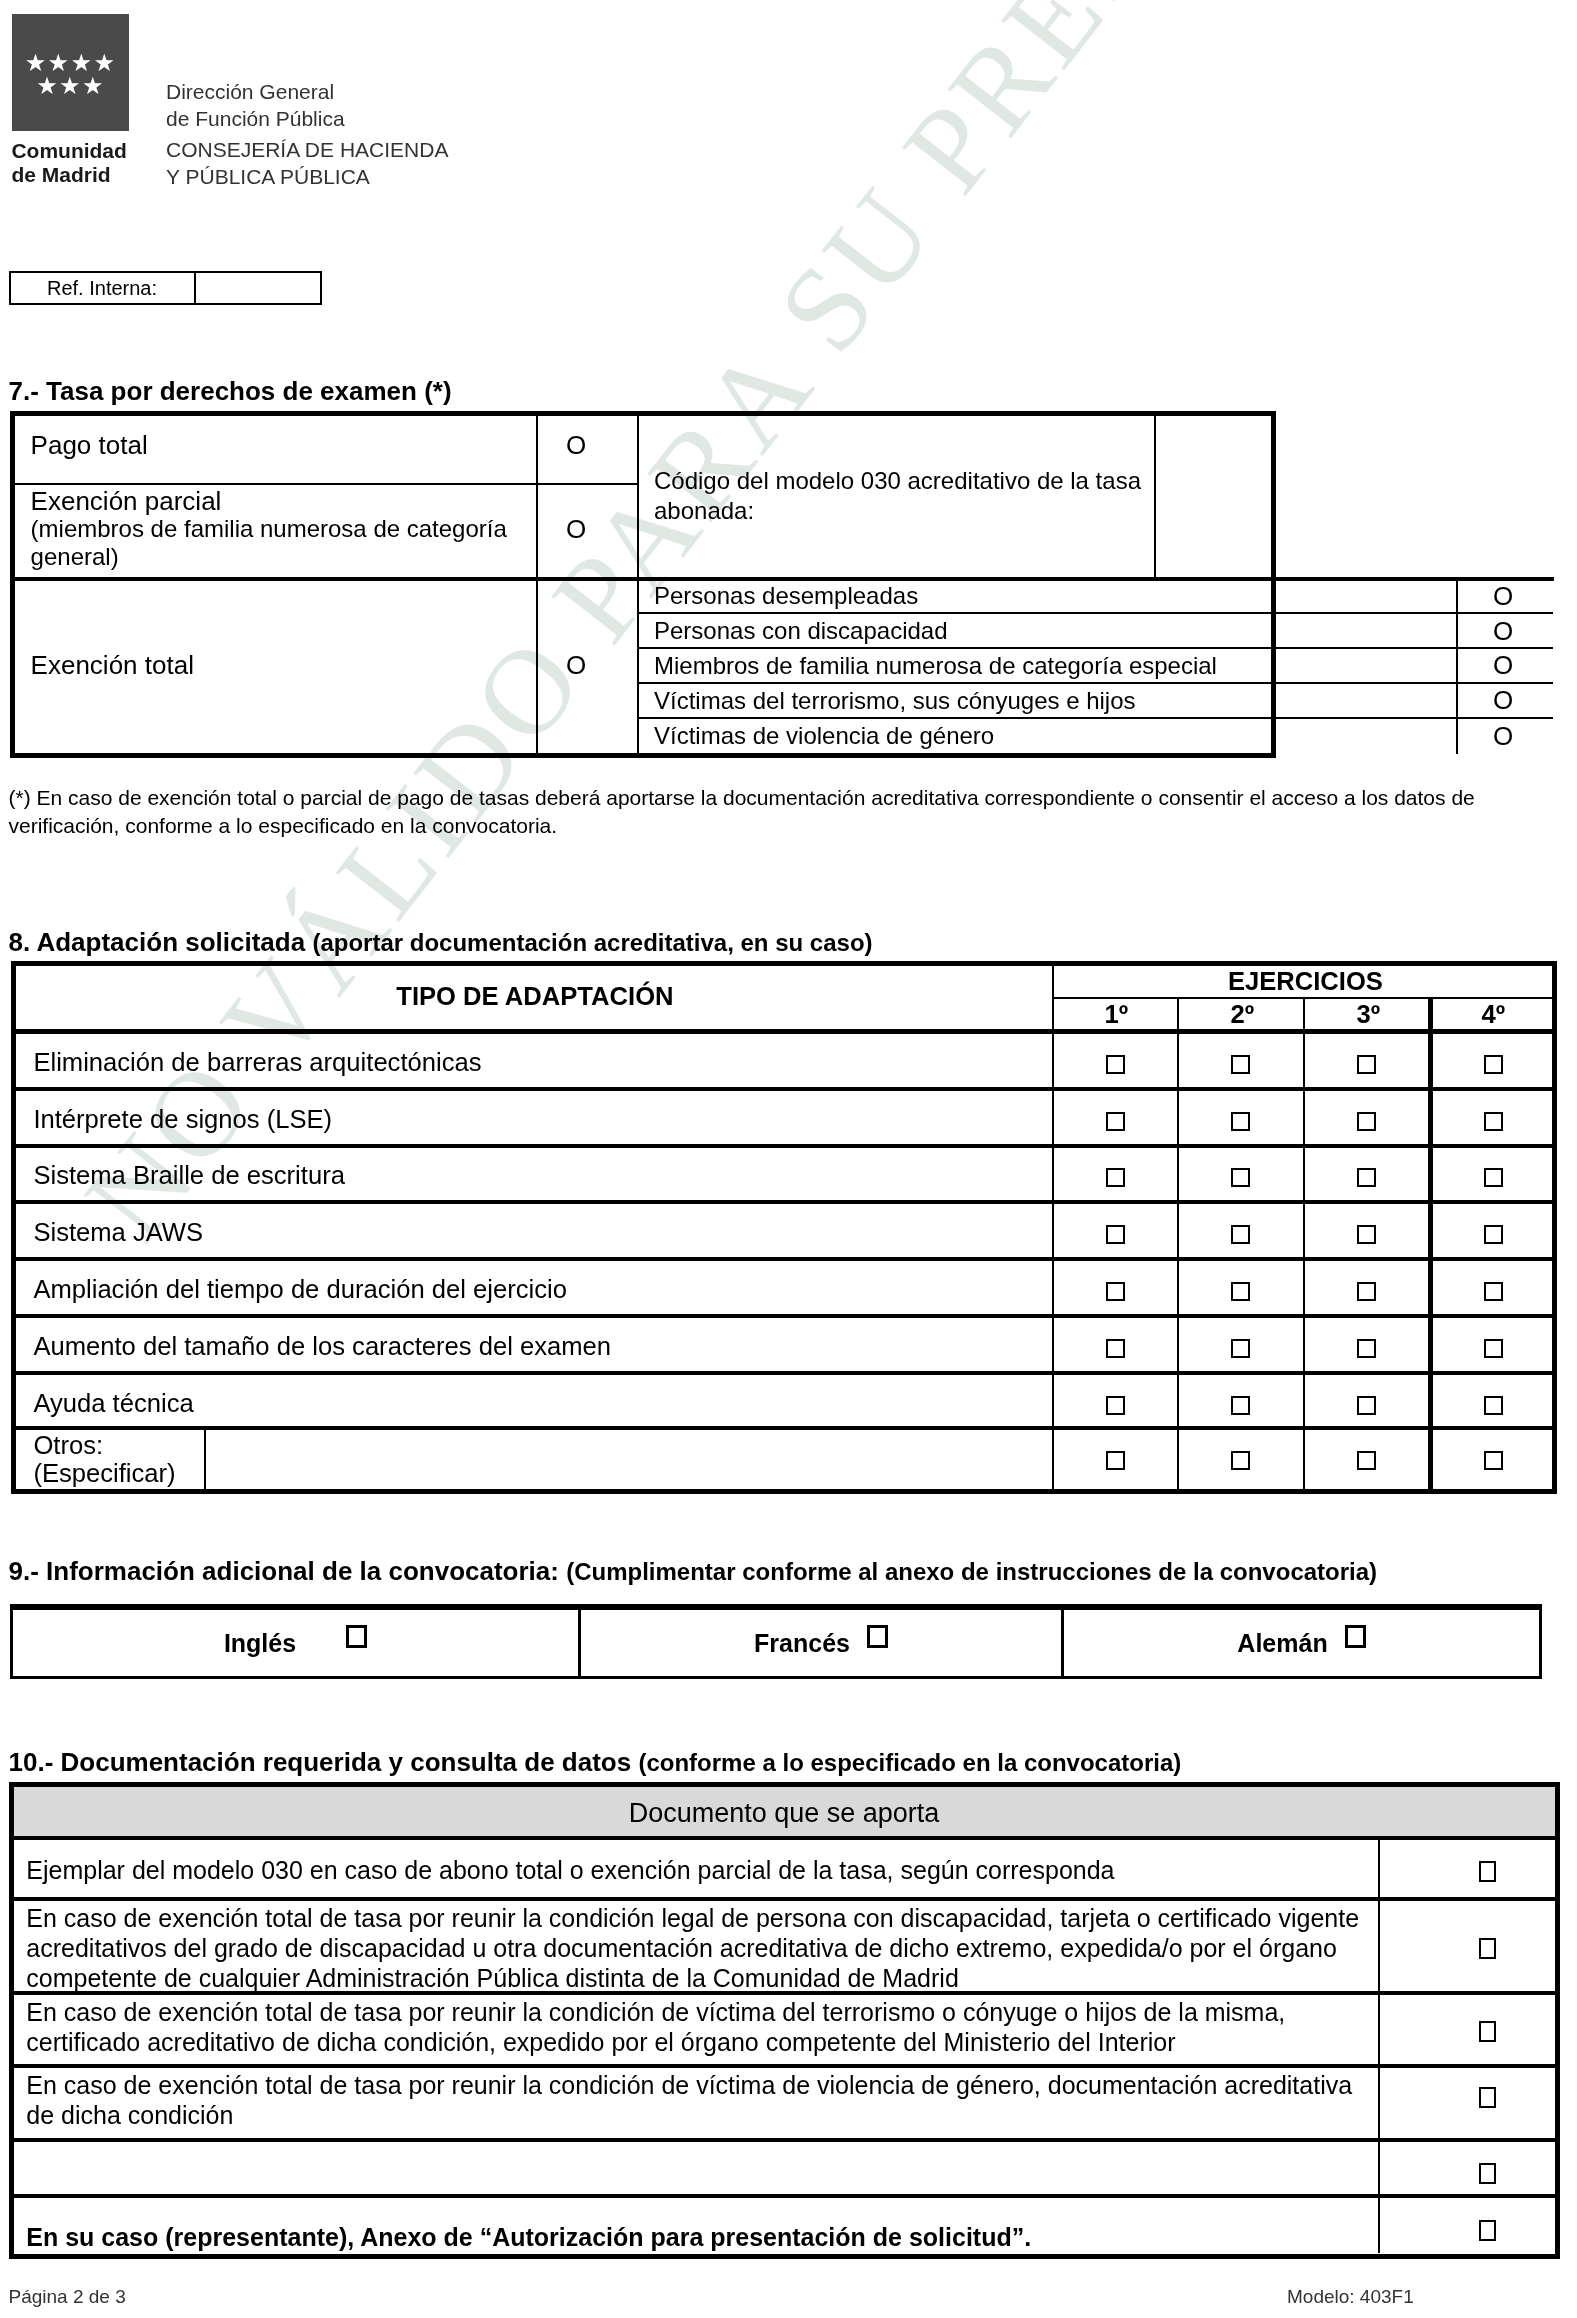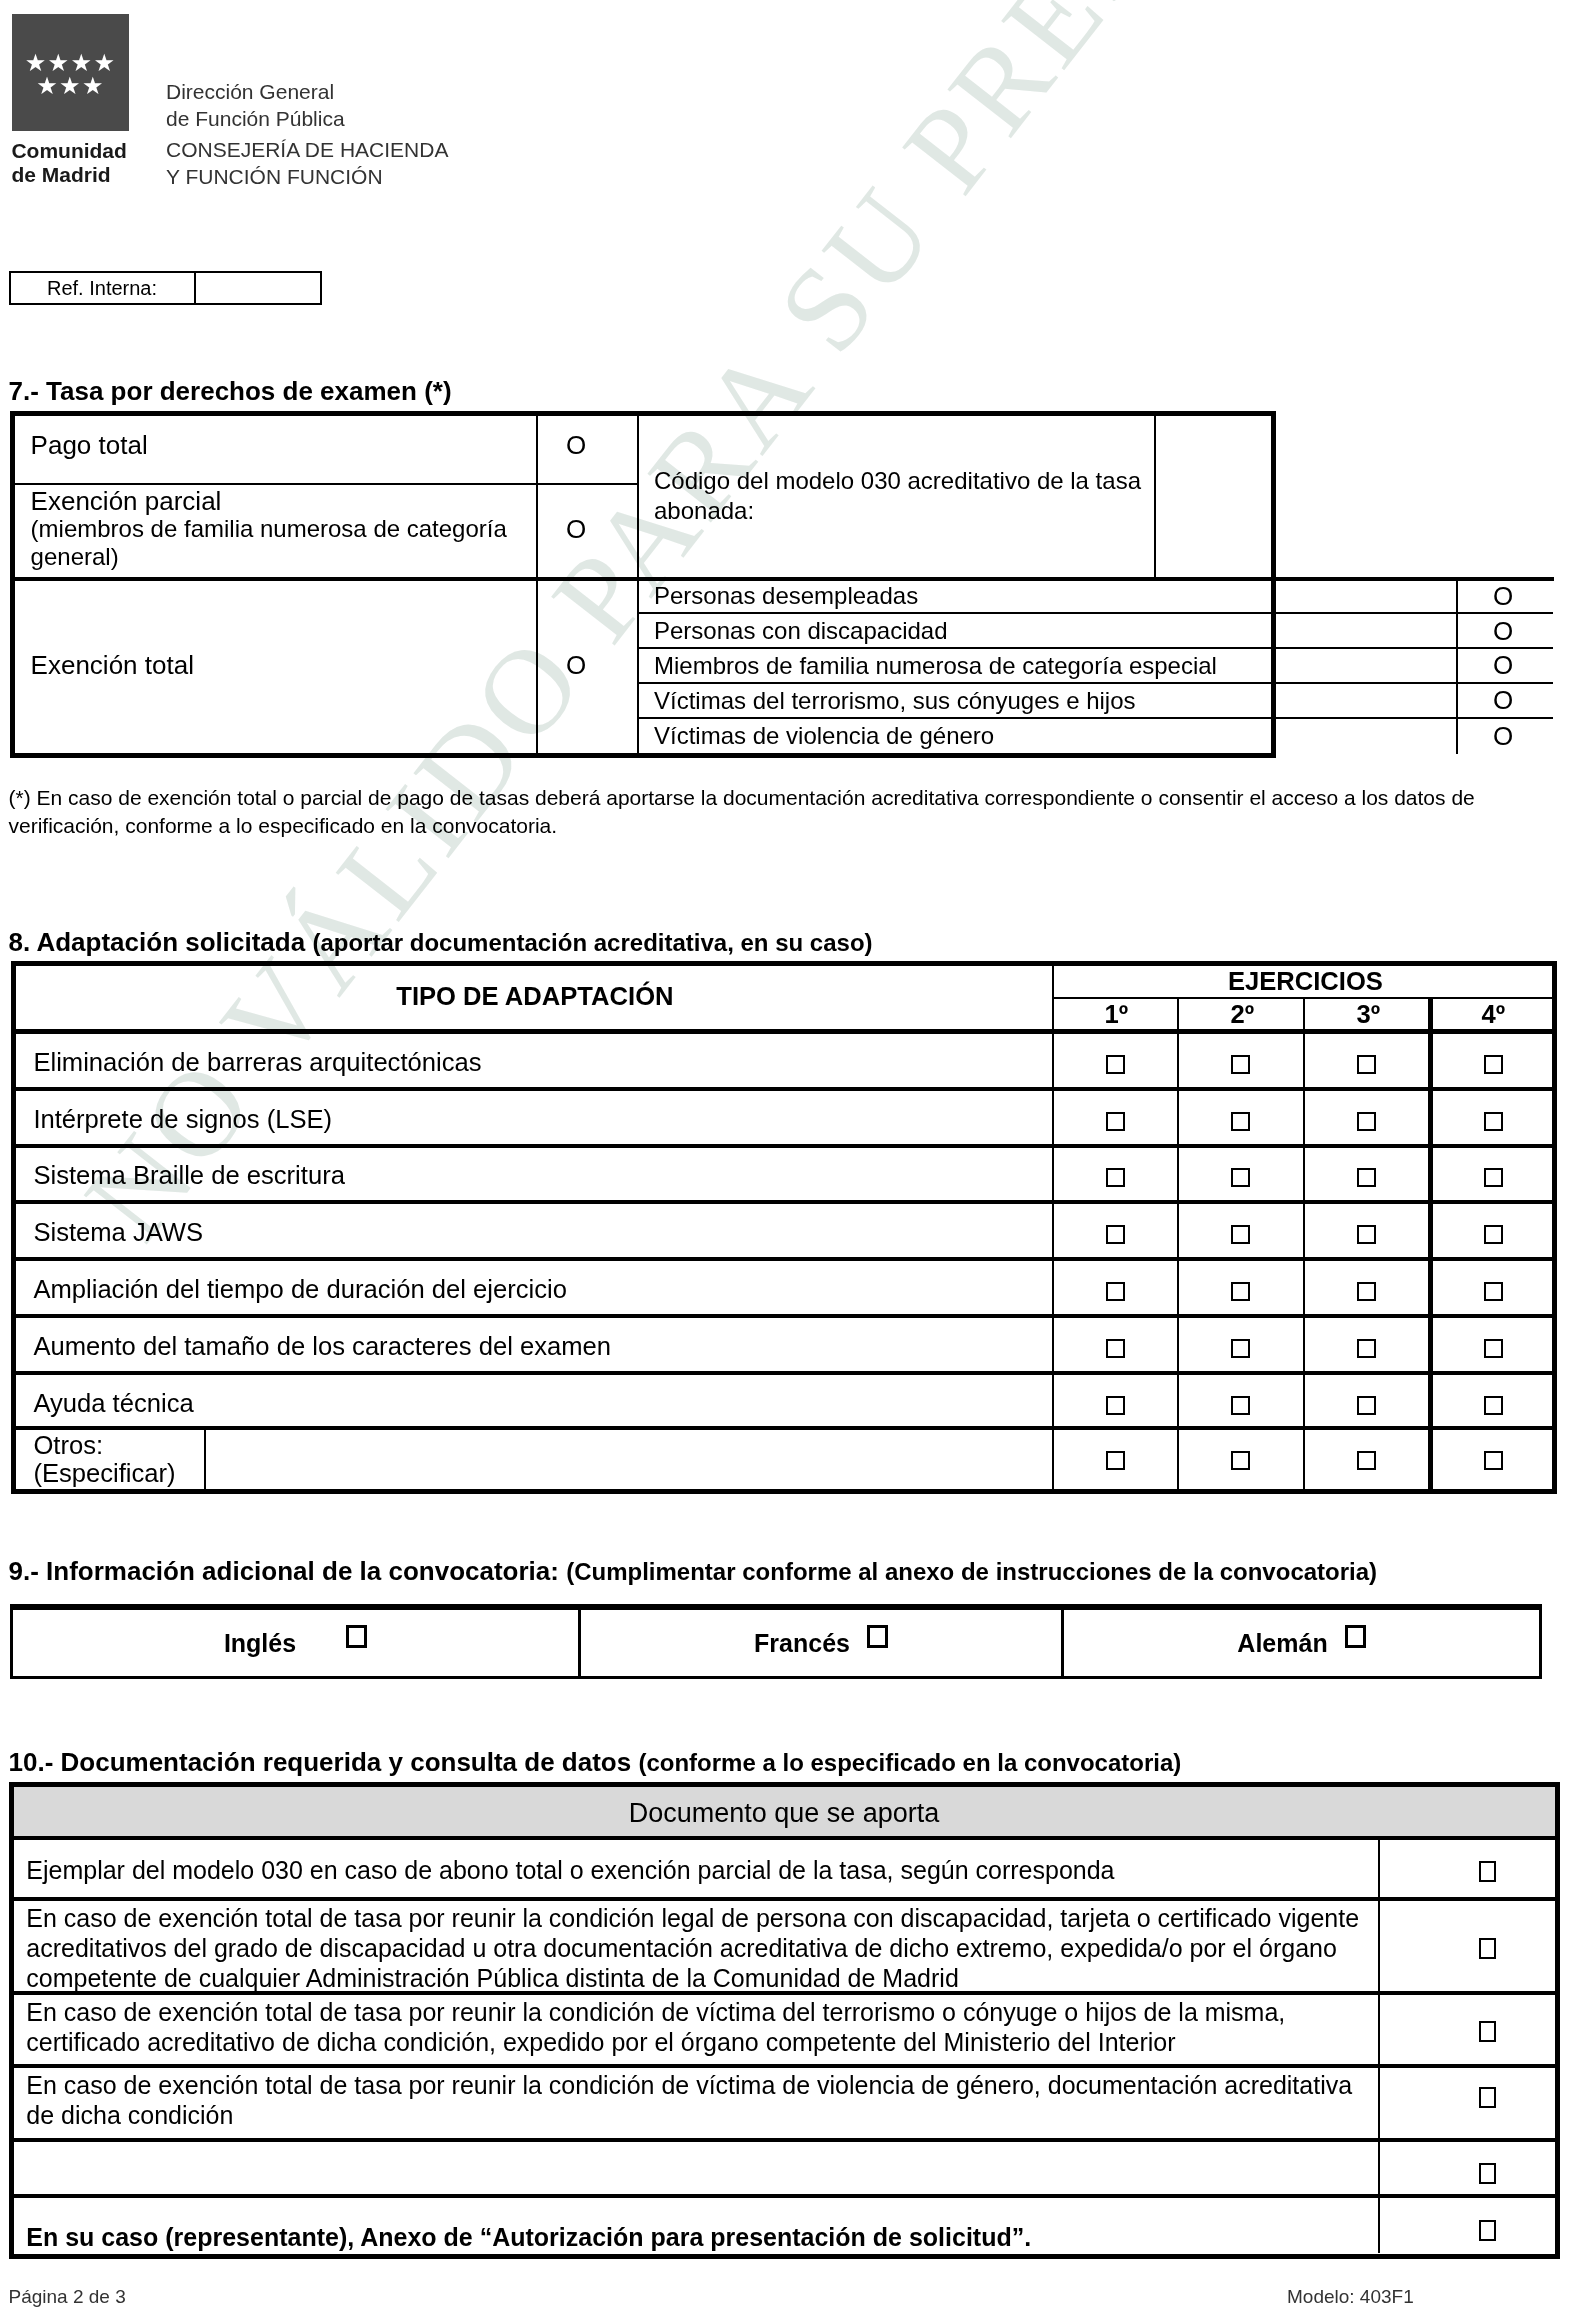--- a/index.html
+++ b/index.html
@@ -71,21 +71,21 @@
 </div>
 <div class="abs logo-text">
   <div>Comunidad</div>
   <div>de Madrid</div>
 </div>
 <div class="abs org-text">
   <div>Dirección General</div>
   <div>de Función Pública</div>
   <div class="gap"></div>
   <div>CONSEJERÍA DE HACIENDA</div>
-  <div>Y FUNCIÓN FUNCIÓN</div>
+  <div>Y PÚBLICA PÚBLICA</div>
 </div>
 
 <div class="abs ref">
   <div class="lbl">Ref. Interna:</div>
   <div class="val"></div>
 </div>
 
 <div class="abs sec-title" style="left:8.5px; top:376px;">7.- Tasa por derechos de examen (*)</div>
 
 <div class="abs t7">

